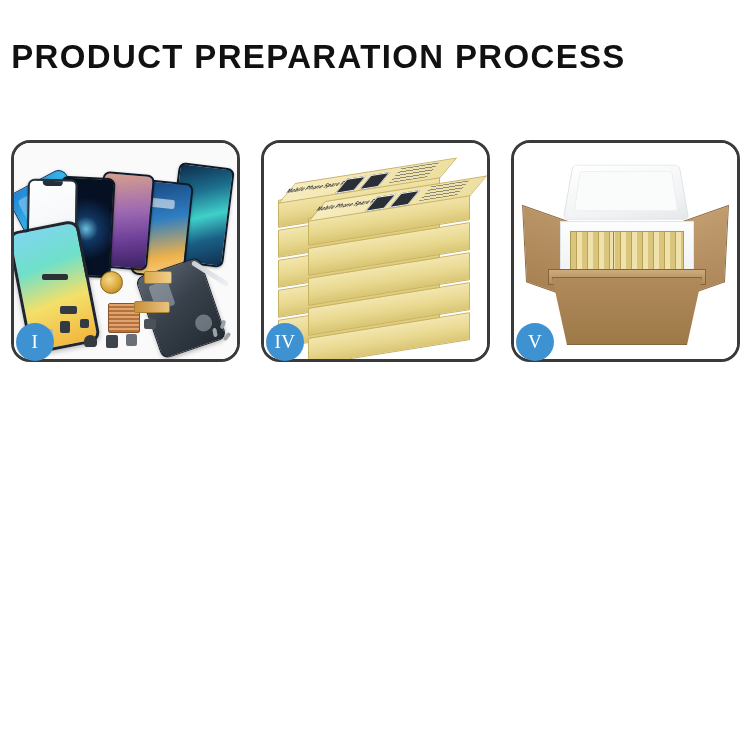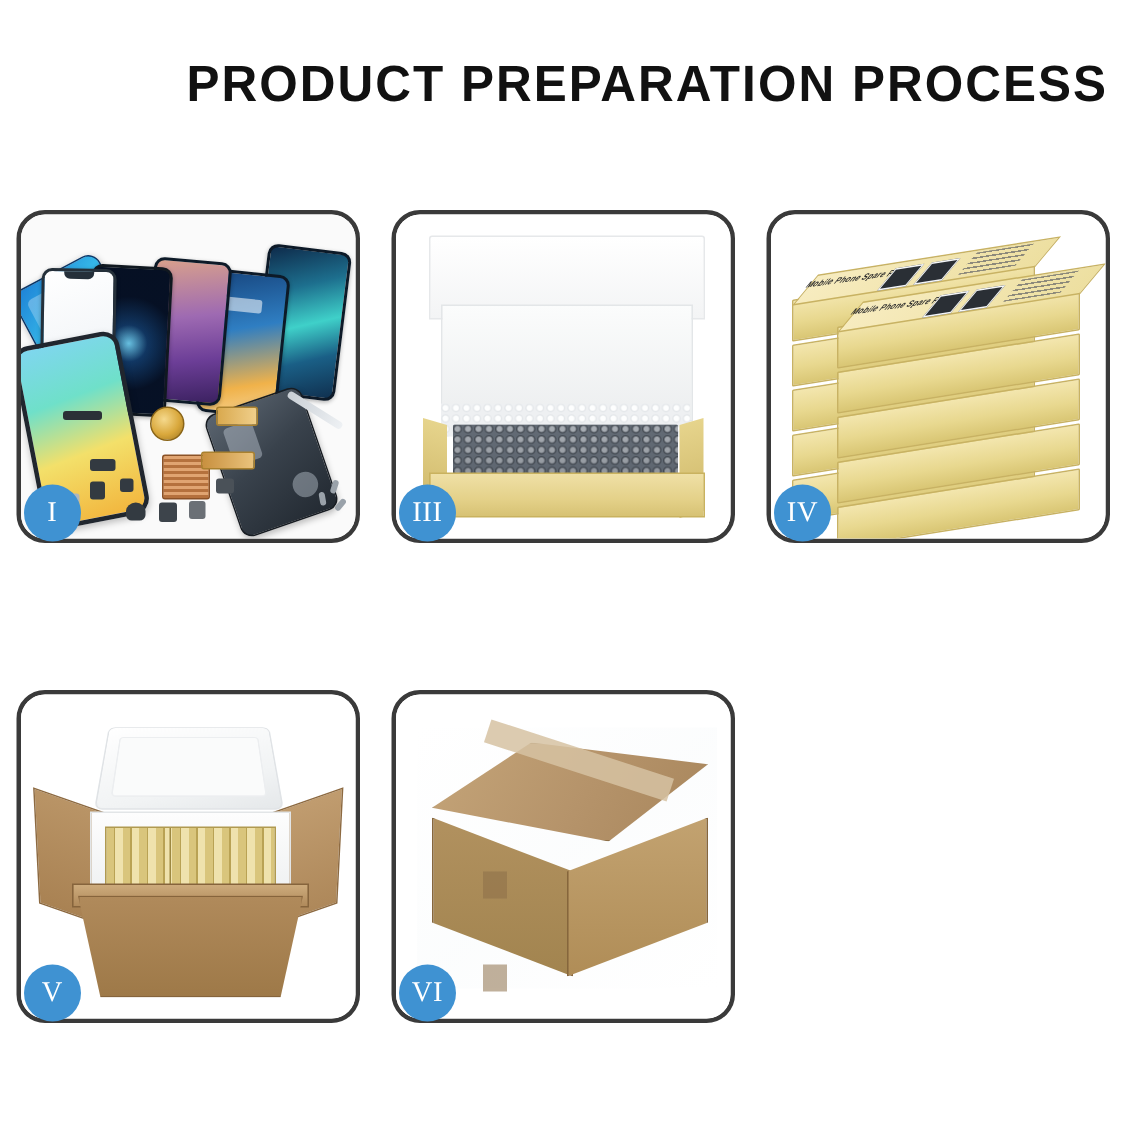--- a/index.html
+++ b/index.html
@@ -15,21 +15,21 @@
     overflow: hidden;
     font-family: "Liberation Sans", sans-serif;
     -webkit-font-smoothing: antialiased;
   }
 
   
   .header {
     position: absolute;
     top: 0; left: 0;
     width: 750px;
-    text-align: right;
+    text-align: left;
   }
   .main-title {
     margin: 0;
     padding-top: 36px;
     font-family: "Liberation Sans", sans-serif;
     font-size: 34px;
     font-weight: 700;
     letter-spacing: 1.4px;
     color: #111111;
     line-height: 40px;
@@ -633,32 +633,20 @@
       <div class="tiny t8"></div>
       <div class="tweezer"></div>
       <div class="screw sc1"></div>
       <div class="screw sc2"></div>
       <div class="screw sc3"></div>
     </div>
     <div class="badge">I</div>
   </div>
 
 
-  <div class="panel">
-    <div class="panel-stage scene-openbox">
-      <div class="ob-lid"></div>
-      <div class="ob-inner"></div>
-      <div class="ob-foam-white"></div>
-      <div class="ob-foam-grey"></div>
-      <div class="ob-tray-left"></div>
-      <div class="ob-tray-right"></div>
-      <div class="ob-tray-front"></div>
-    </div>
-    <div class="badge">III</div>
-  </div>
 
   <div class="panel">
     <div class="panel-stage scene-stack">
       <div class="sbox stack-e"></div>
       <div class="sbox stack-d"></div>
       <div class="sbox stack-c"></div>
       <div class="sbox stack-b"></div>
       <div class="sbox stack-a">
         <div class="sbox-top"></div>
         <div class="sbox-label">Mobile Phone Spare Parts</div>
@@ -688,26 +676,14 @@
       <div class="cv-flap-r"></div>
       <div class="cv-foam-lid"></div>
       <div class="cv-foam-body"></div>
       <div class="cv-contents"></div>
       <div class="cv-rim"></div>
       <div class="cv-body"></div>
     </div>
     <div class="badge">V</div>
   </div>
 
-  <div class="panel">
-    <div class="panel-stage scene-sealed">
-      <div class="sb-wrap"></div>
-      <div class="sb-top"></div>
-      <div class="sb-left"></div>
-      <div class="sb-right"></div>
-      <div class="sb-tape"></div>
-      <div class="sb-patch sb-p1"></div>
-      <div class="sb-patch sb-p2"></div>
-    </div>
-    <div class="badge">VI</div>
-  </div>
 
 </div>
 
 </body></html>

